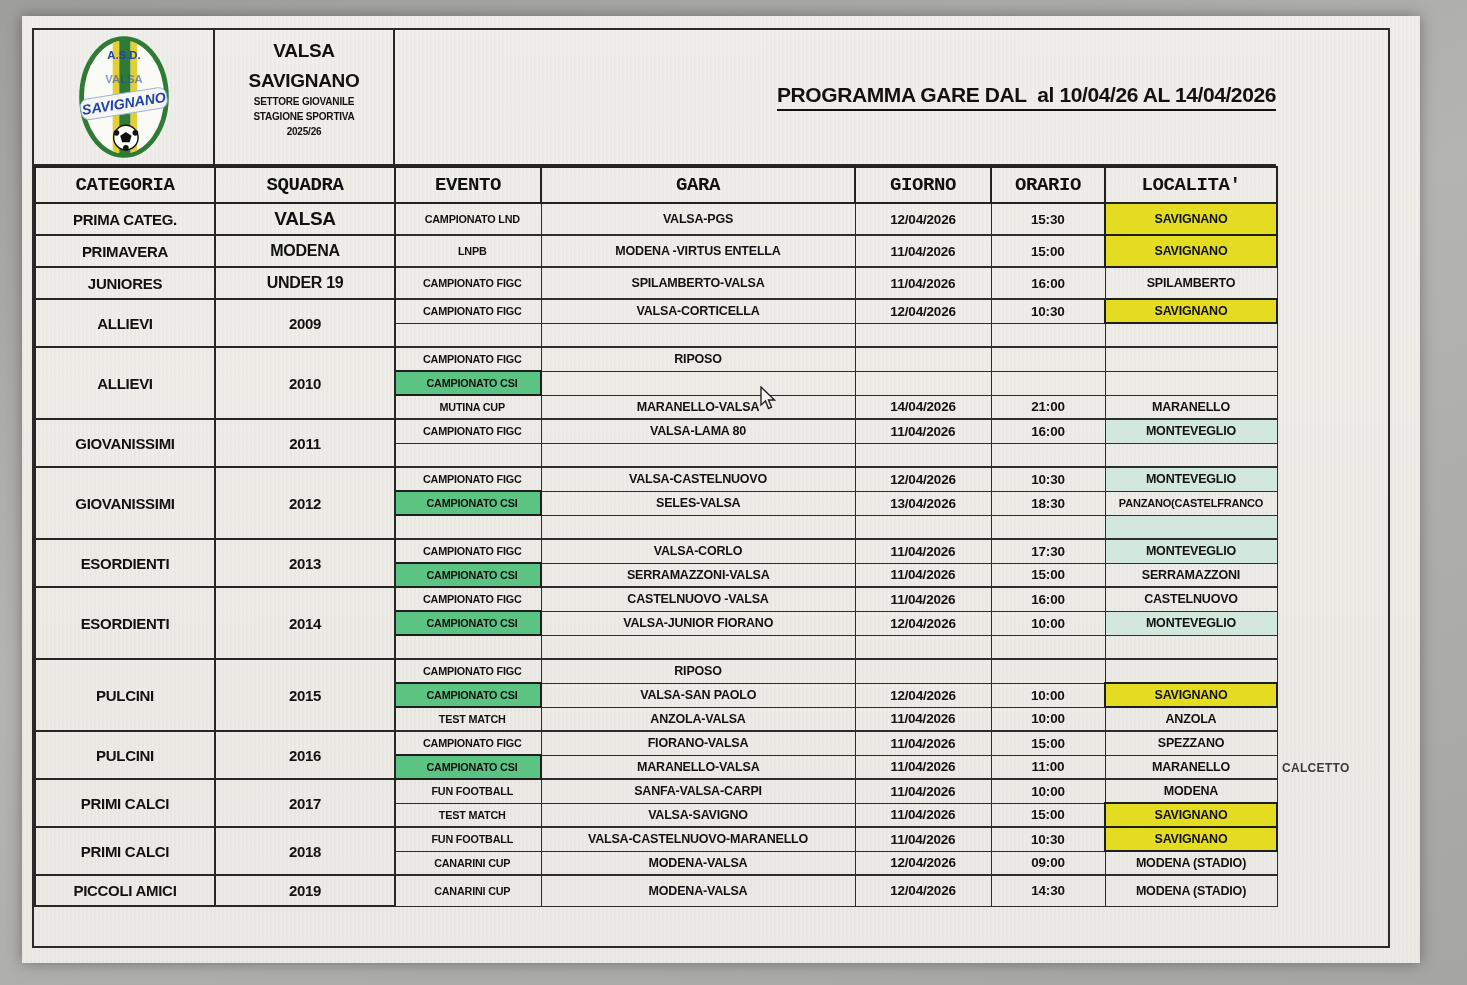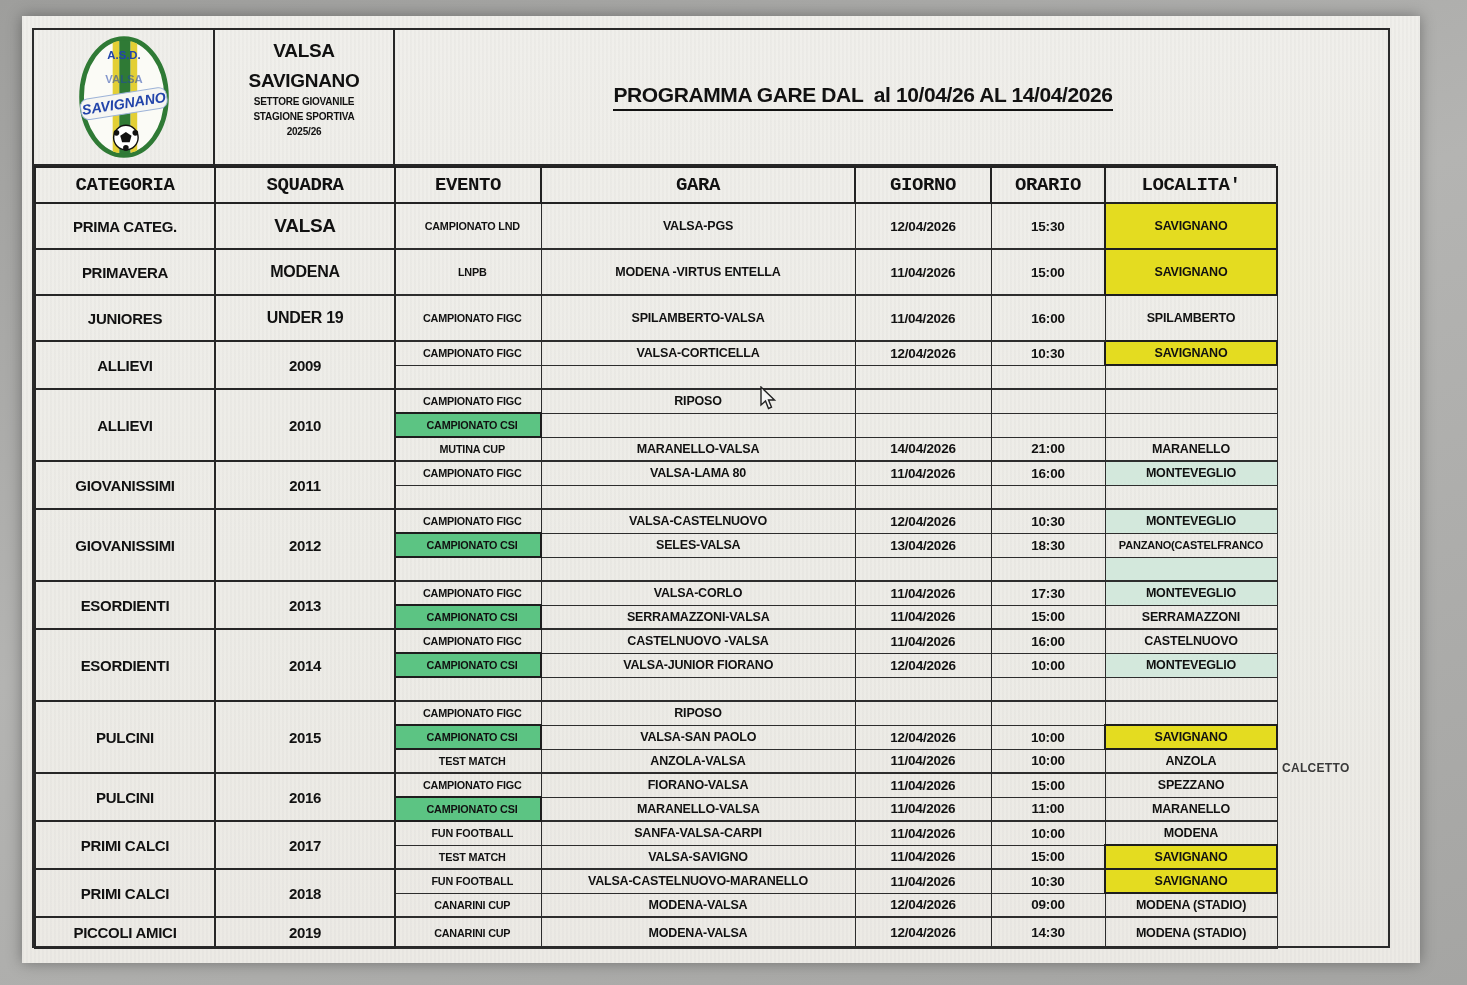--- a/index.html
+++ b/index.html
@@ -20,34 +20,34 @@
     position:absolute; left:10px; top:12px; width:1358px; height:920px;
     border:2px solid #2a2a2a;
   }
   
   .band { display:flex; height:136px; border-bottom:2px solid #262626; width:1242px; }
   .logo-cell { width:181px; border-right:2px solid #262626; display:flex; align-items:center; justify-content:center; }
   .team-cell { width:180px; border-right:2px solid #262626; text-align:center; padding-top:8px; }
   .team-line1 { font-size:19px; font-weight:700; letter-spacing:-0.3px; margin-top:2px; }
   .team-line2 { font-size:19px; font-weight:700; letter-spacing:-0.3px; margin-top:8px; }
   .team-sub { font-size:10px; font-weight:700; margin-top:4px; letter-spacing:-0.2px; }
-  .title-cell { flex:1; display:flex; align-items:center; justify-content:center; padding-left:55px; }
+  .title-cell { flex:1; display:flex; align-items:center; justify-content:flex-end; padding-left:55px; }
   .main-title {
     font-size:21px; font-weight:700; letter-spacing:-0.4px;
     border-bottom:2.5px solid #111; padding-bottom:2px; white-space:pre;
   }
   
   table { border-collapse:collapse; width:1242px; table-layout:fixed; }
   col.c-cat{width:180px} col.c-squad{width:180px} col.c-ev{width:146px}
   col.c-gara{width:314px} col.c-gio{width:136px} col.c-ora{width:114px} col.c-loc{width:172px}
   th, td { border:1px solid #2d2d2d; text-align:center; vertical-align:middle; font-weight:700; overflow:hidden; }
   thead tr { height:36px; }
   thead th { border-width:2px; border-color:#222; font-size:19px; letter-spacing:-0.4px; background:transparent;font-family:Liberation Mono, monospace; }
   tbody tr { height:24px; }
-  tbody tr.r3 { height:46px;margin-top:8px; }
+  tbody tr.r3 { height:32px;margin-top:8px; }
   tbody tr.tall { height:31px;margin-top:32px; }
   tbody tr.bstart td { border-top-width:2px; }
   td.cat { font-size:15px; letter-spacing:-0.3px; border-width:2px; border-color:#262626; }
   td.squad { font-size:15px; letter-spacing:-0.3px; border-width:2px; border-color:#262626; }
   td.squad.lg { font-size:19px; }
   td.squad.md { font-size:16px; }
   td.evento { font-size:10.8px; letter-spacing:-0.2px;padding-left:8px; }
   td.evento.green { background:#5cc483; border-width:2px; border-color:#1e1e1e; }
   td.gara { font-size:12.5px; letter-spacing:-0.2px; }
   td.giorno, td.orario { font-size:13.5px; letter-spacing:-0.2px; }

